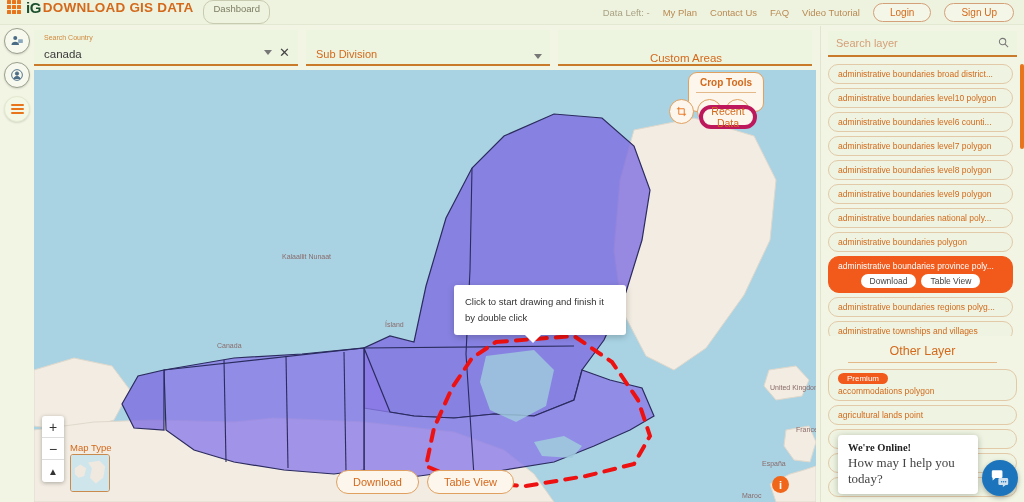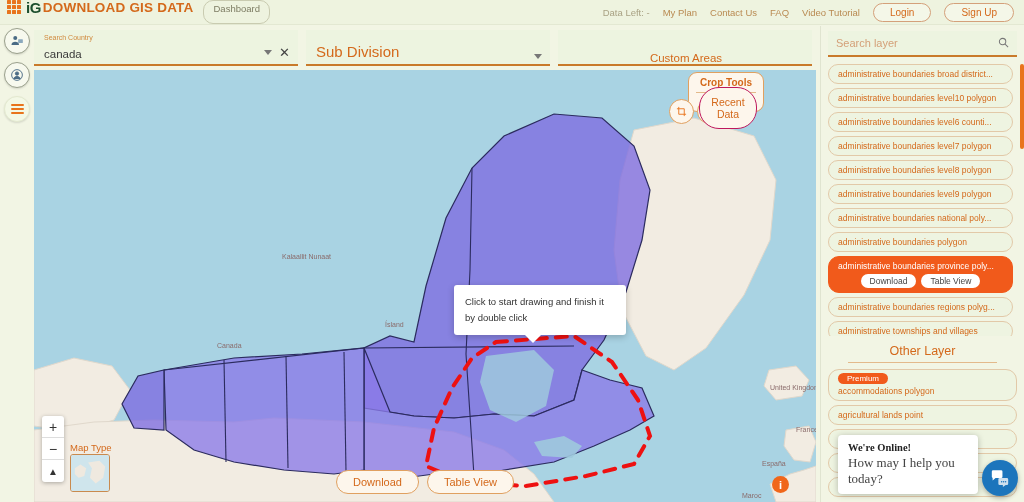--- a/index.html
+++ b/index.html
@@ -51,21 +51,21 @@
     border-bottom: 2px solid #c97a2b; display: flex; align-items: flex-end;
     padding: 0 8px 4px 10px;
   }
   .field.country { width: 264px; }
   .field.subdiv { width: 244px; }
   .field.custom { width: 254px; justify-content: center; align-items: flex-end; padding-bottom: 0; }
   .field-label {
     position: absolute; top: 4px; left: 10px; font-size: 7px; color: #d08a3e;
   }
   .field-value { font-size: 11.5px; color: #3a3a3a; }
-  .field-ph { font-size: 15px; color: #d4691b; }
+  .field-ph { font-size: 11px; color: #d4691b; }
   .field-icons { margin-left: auto; display: flex; align-items: center; gap: 7px; padding-bottom: 1px; }
   .caret { width: 0; height: 0; border-left: 4px solid transparent; border-right: 4px solid transparent;
            border-top: 5px solid #777; cursor: pointer; }
   .xmark { font-size: 13px; color: #444; line-height: 1; cursor: pointer; }
   .custom-label { font-size: 11.5px; color: #d4691b; }
 
   
   .rail { position: absolute; left: 4px; top: 28px; width: 30px; }
   .rail-btn {
     width: 26px; height: 26px; border-radius: 50%; background: #f7f9ee;
@@ -103,22 +103,22 @@
   }
   .croptools-title { font-size: 10px; color: #d4691b; font-weight: bold;
                      border-bottom: 1px solid #e3b98a; padding-bottom: 4px; margin: 0 7px; }
   .crop-icons { position: absolute; left: -20px; bottom: -13px; display: flex; gap: 3px; }
   .crop-ic {
     width: 25px; height: 25px; border-radius: 50%; background: #fdf6ec;
     border: 1px solid #e0a060; display: flex; align-items: center; justify-content: center;
     cursor: pointer; font-size: 11px; color: #e8741c;
   }
   .recent-btn {
-    position: absolute; right: 6px; bottom: -18px; width: 58px; height: 42px;
-    border-radius: 20px; background: #fdf6ec; border: 1px solid #be185d;
+    position: absolute; right: 6px; bottom: -18px; width: 58px; height: 24px;
+    border-radius: 20px; background: #fdf6ec; border: 4px solid #be185d;
     color: #d4691b; font-size: 10.5px; line-height: 1.15; text-align: center;
     display: flex; align-items: center; justify-content: center; cursor: pointer; z-index: 16;
   }
 
   
   .zoomctl {
     position: absolute; left: 8px; bottom: 20px; width: 22px;
     background: #fff; border-radius: 3px; box-shadow: 0 1px 4px rgba(0,0,0,0.3); z-index: 12;
   }
   .zoomctl div {

